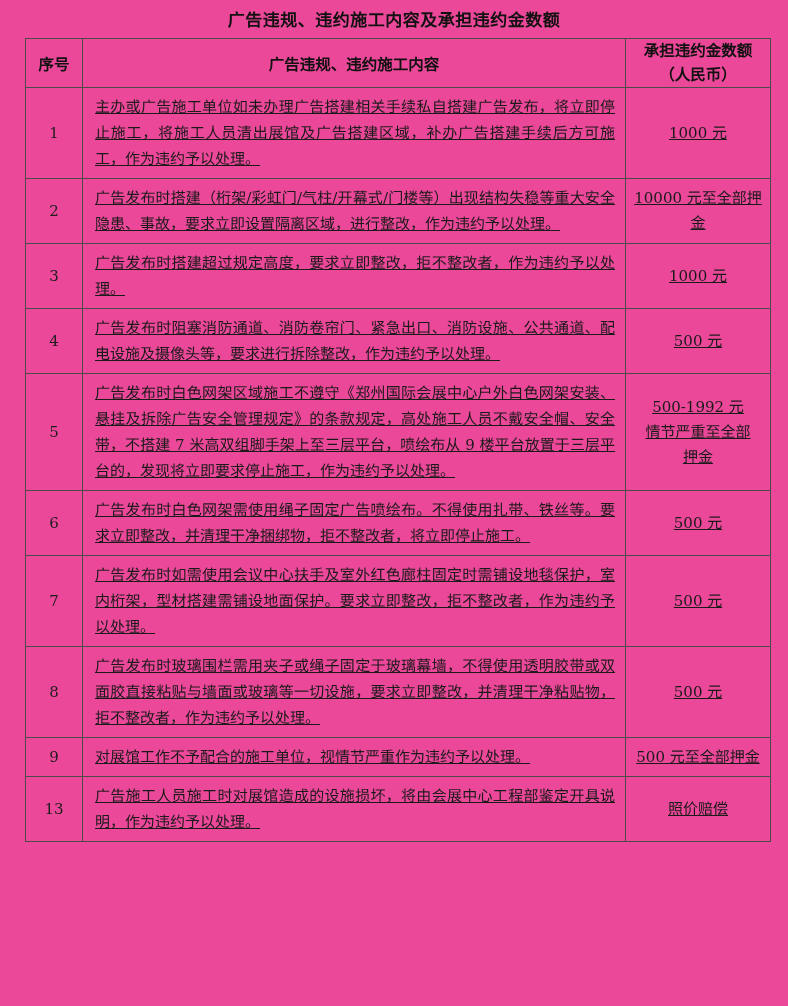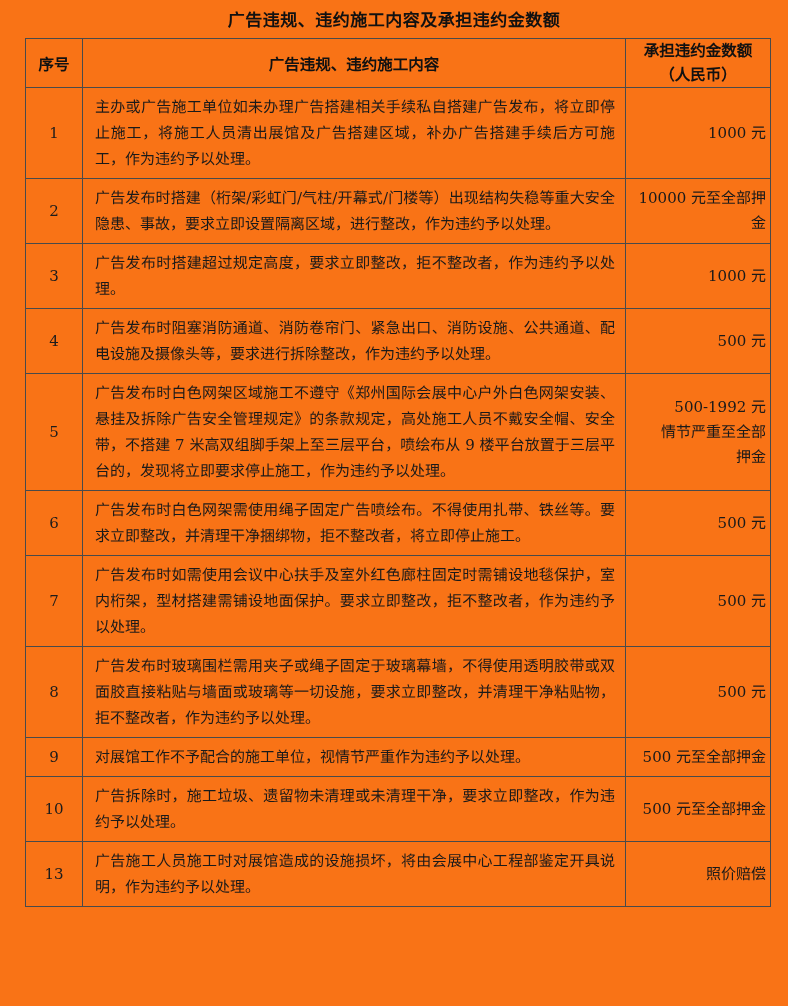--- a/index.html
+++ b/index.html
@@ -5,21 +5,21 @@
   html, body {
     margin: 0;
     padding: 0;
     background: #ffffff;
     font-family: "DejaVu Serif", "Liberation Serif", serif;
     color: #1c1c1c;
   }
   .page {
     width: 788px;
     height: 1006px;
-    background: #f97316;
+    background: #ec4899;
     box-sizing: border-box;
     padding-top: 6px;
     overflow: hidden;
   }
   .doc-title {
     text-align: center;
     font-size: 17px;
     font-weight: bold;
     letter-spacing: 0.5px;
     margin: 0 0 7px 0;
@@ -52,27 +52,29 @@
   td.cell-no {
     text-align: center;
     font-family: "DejaVu Serif", "Liberation Serif", serif;
     padding: 4px 2px;
   }
   td.cell-content {
     padding: 6px 10px 6px 12px;
     line-height: 26px;
     text-align: justify;
     color: #1a1a1a;
+    text-decoration: underline;
   }
   td.cell-amount {
-    text-align: right;
+    text-align: center;
     white-space: pre-line;
     line-height: 25px;
     padding: 4px 4px;
     color: #1a1a1a;
+    text-decoration: underline;
   }
 </style>
 </head>
 <body>
 
 <div class="page">
 
   <h1 class="doc-title">广告违规、违约施工内容及承担违约金数额</h1>
 
   <table class="viol-table">
@@ -132,25 +134,20 @@
         <td class="cell-no">8</td>
         <td class="cell-content">广告发布时玻璃围栏需用夹子或绳子固定于玻璃幕墙，不得使用透明胶带或双面胶直接粘贴与墙面或玻璃等一切设施，要求立即整改，并清理干净粘贴物，拒不整改者，作为违约予以处理。</td>
         <td class="cell-amount">500 元</td>
       </tr>
       <tr>
         <td class="cell-no">9</td>
         <td class="cell-content">对展馆工作不予配合的施工单位，视情节严重作为违约予以处理。</td>
         <td class="cell-amount">500 元至全部押金</td>
       </tr>
       <tr>
-        <td class="cell-no">10</td>
-        <td class="cell-content">广告拆除时，施工垃圾、遗留物未清理或未清理干净，要求立即整改，作为违约予以处理。</td>
-        <td class="cell-amount">500 元至全部押金</td>
-      </tr>
-      <tr>
         <td class="cell-no">13</td>
         <td class="cell-content">广告施工人员施工时对展馆造成的设施损坏，将由会展中心工程部鉴定开具说明，作为违约予以处理。</td>
         <td class="cell-amount">照价赔偿</td>
       </tr>
     </tbody>
   </table>
 
 </div>
 
 </body></html>

